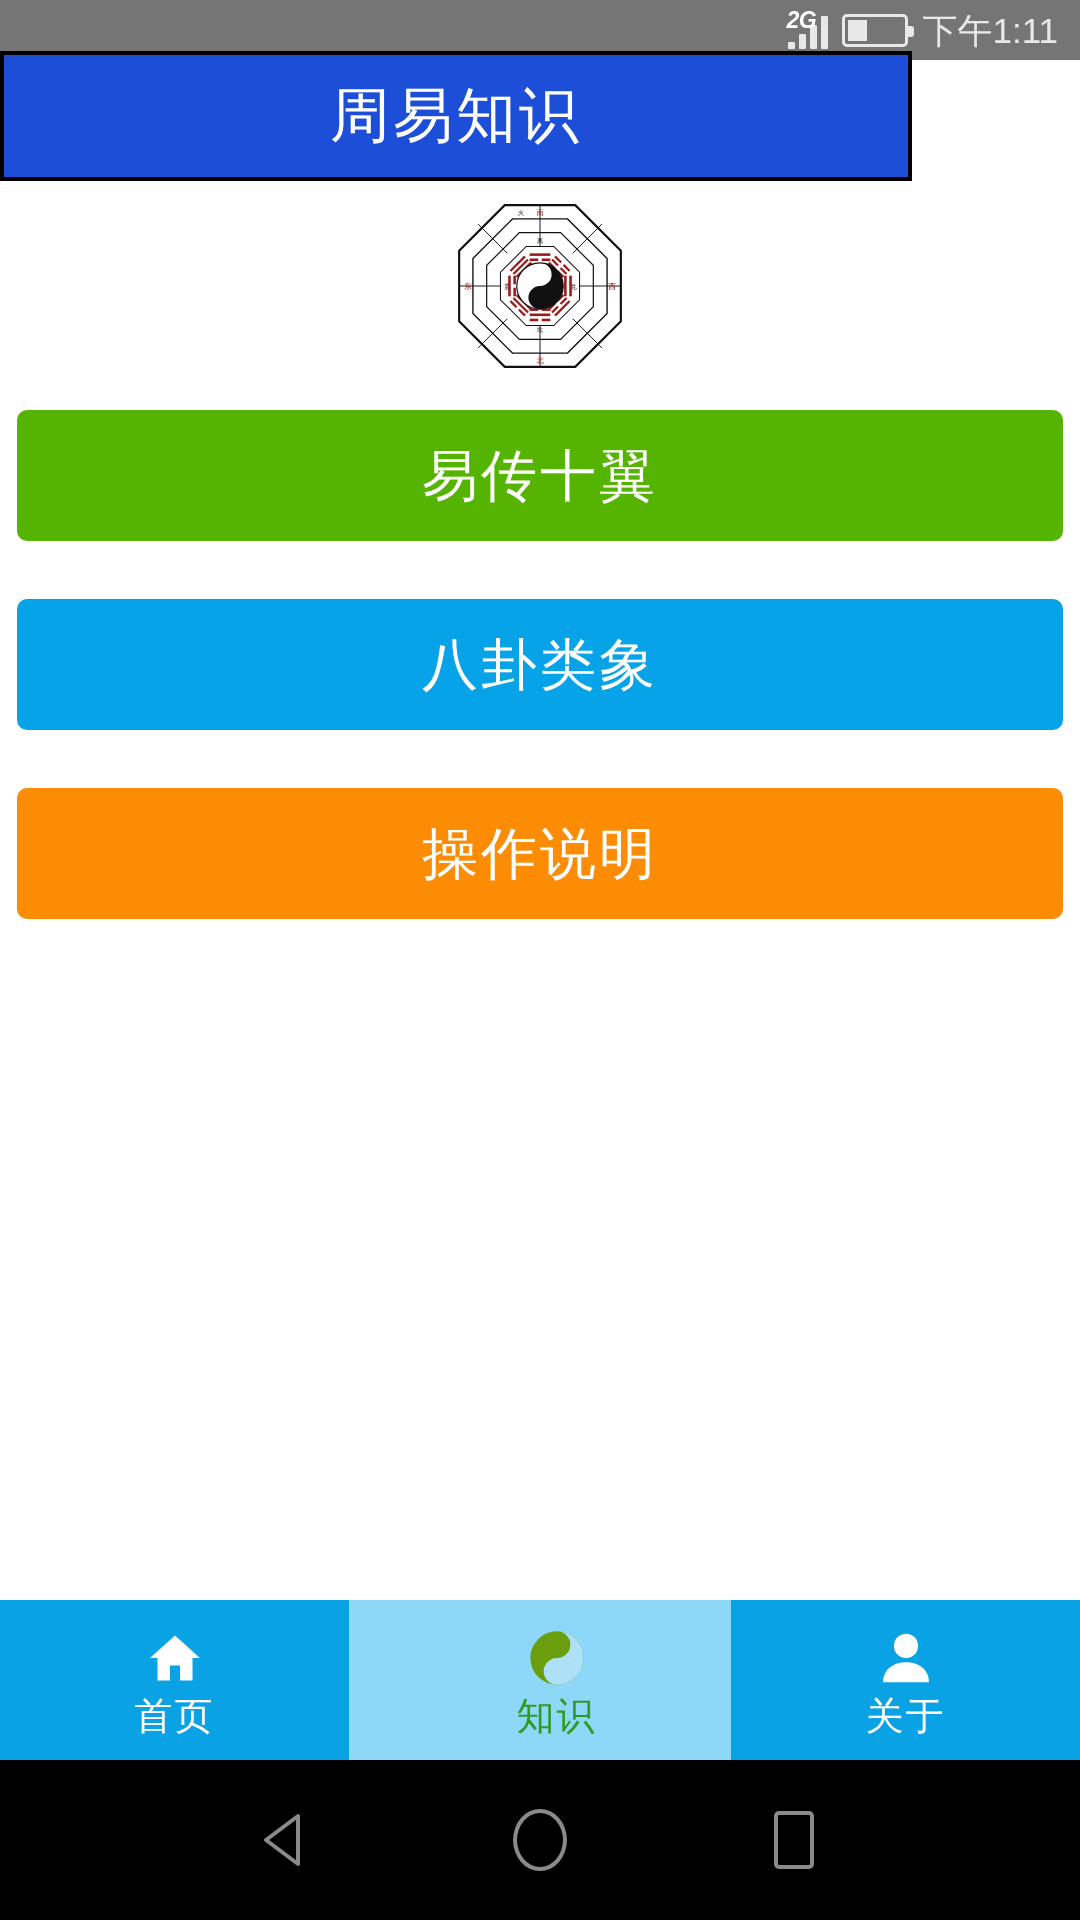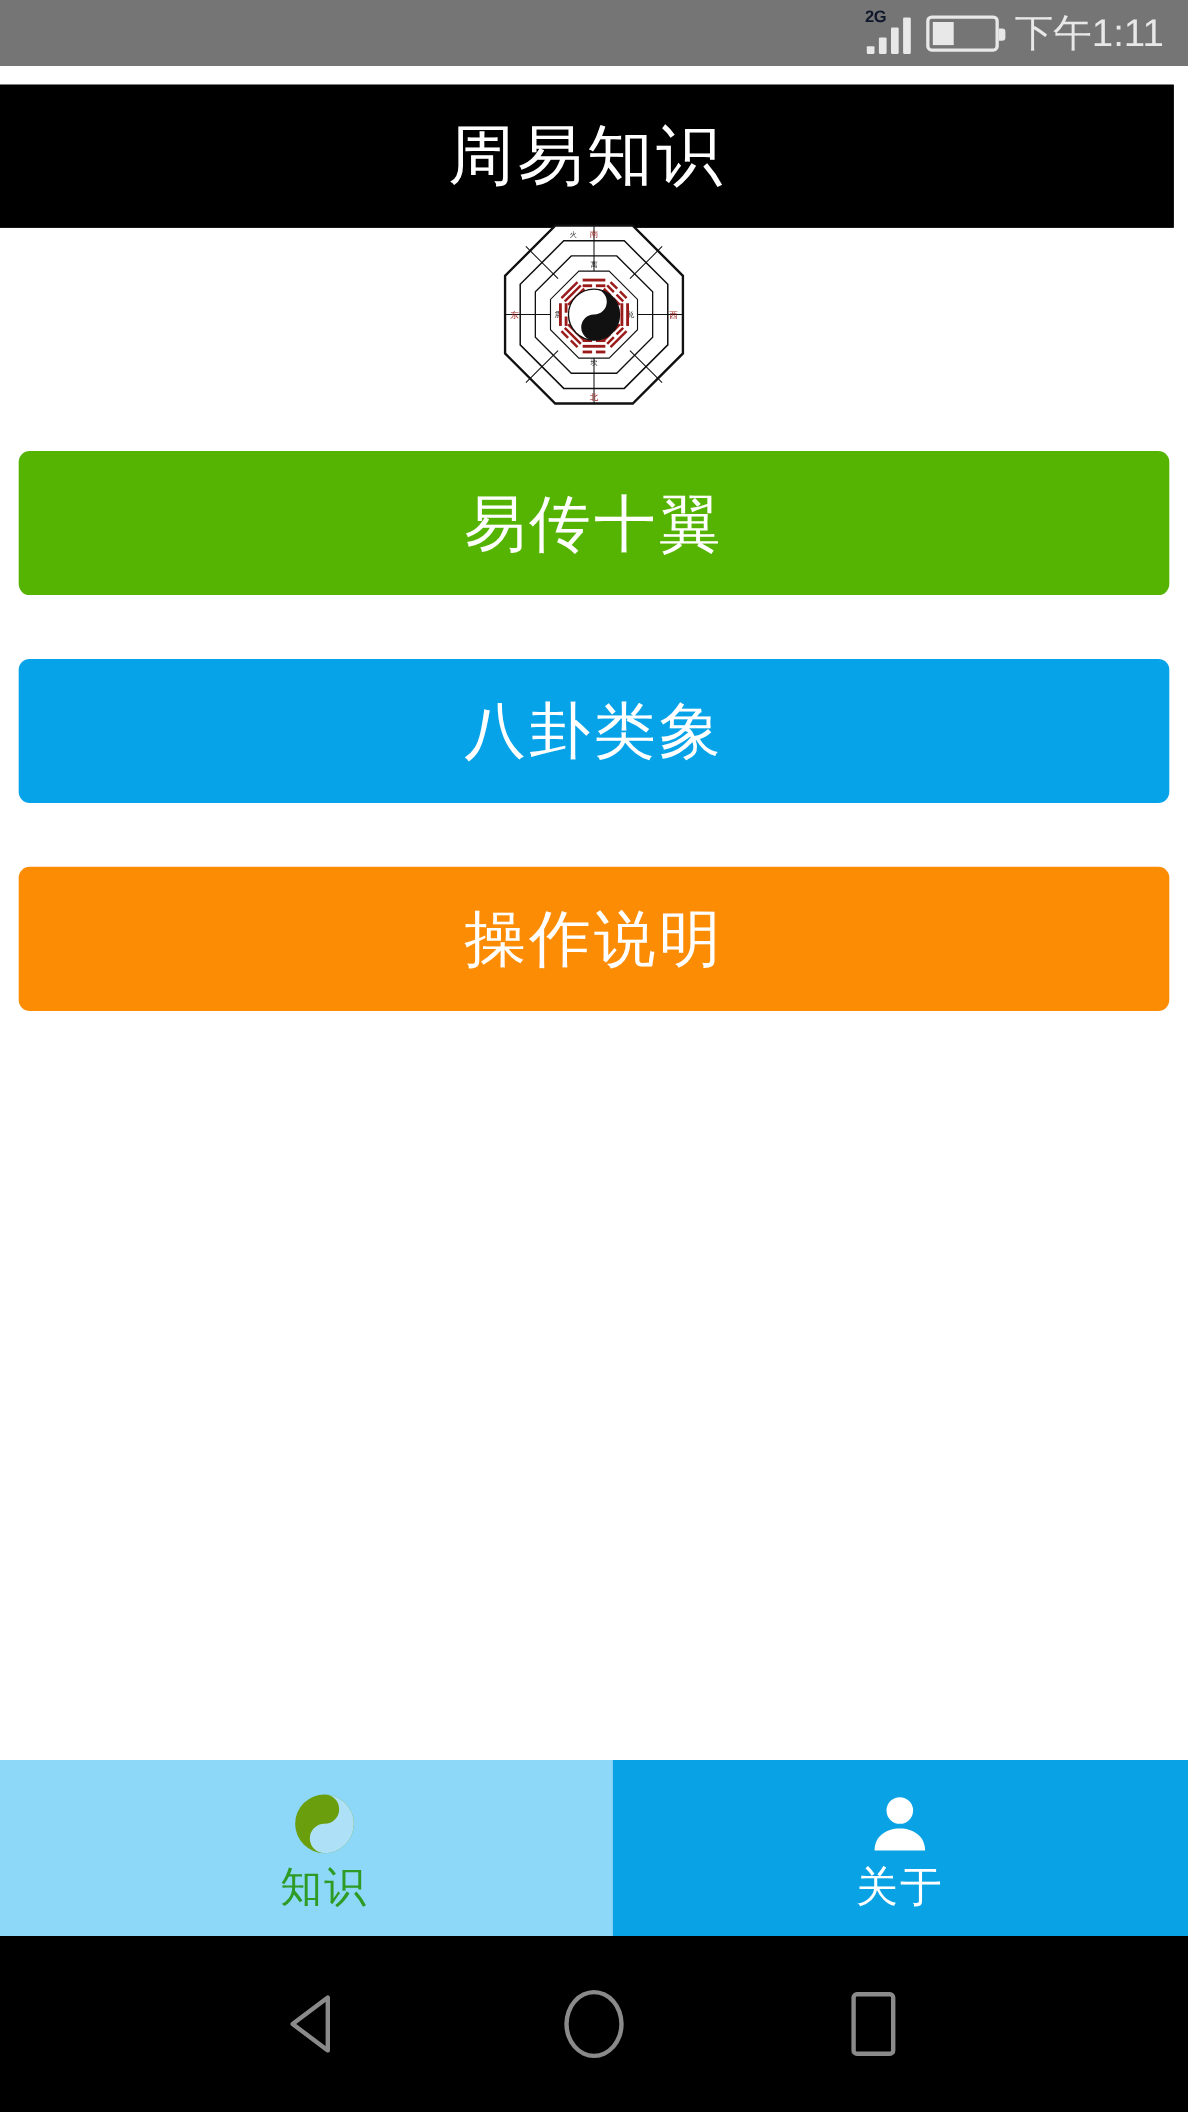--- a/index.html
+++ b/index.html
@@ -14,21 +14,21 @@
   
   .statusbar {
     position:absolute; left:0; top:0; width:1080px; height:60px;
     background:#757575;
     display:flex; align-items:center; justify-content:flex-end;
     padding-right:22px; gap:14px;
   }
   .sig-wrap { position:relative; display:flex; align-items:flex-end; height:38px; gap:3px; }
   .sig-label {
     position:absolute; top:-4px; left:-2px;
-    font-size:15px; color:#0f172a; font-weight:bold; letter-spacing:-0.5px;
+    font-size:23px; color:#ffffff; font-weight:bold; letter-spacing:-0.5px;font-style:italic;
   }
   .sig-bars { display:flex; align-items:flex-end; gap:4px; margin-top:16px; }
   .sig-bars i { display:block; width:7px; background:#e8e8e8; border-radius:1px; }
   .sig-bars i:nth-child(1){ height:7px; }
   .sig-bars i:nth-child(2){ height:15px; }
   .sig-bars i:nth-child(3){ height:24px; }
   .sig-bars i:nth-child(4){ height:33px; }
 
   .battery {
     position:relative; width:66px; height:33px;
@@ -39,22 +39,22 @@
     width:6px; height:11px; background:#e8e8e8; border-radius:0 3px 3px 0;
   }
   .battery .fill {
     position:absolute; left:3px; top:3px; bottom:3px;
     width:31%; background:#e8e8e8;
   }
   .clock { color:#e8e8e8; font-size:35px; letter-spacing:0px; line-height:1; }
 
   
   .titlebar {
-    position:absolute; left:0; top:77px; width:1067px; height:130px;
-    background:#000000;
+    position:absolute; left:0; top:51px; width:912px; height:130px;
+    background:#1d4ed8;
     border:4px solid #000000;
     display:flex; align-items:center; justify-content:center;
   }
   .titlebar .title {
     color:#ffffff; font-size:60px; letter-spacing:3px; line-height:1;
   }
 
   
   .bagua-wrap {
     position:absolute; left:0; top:196px; width:1080px; height:180px;
@@ -230,20 +230,28 @@
   </div>
 
   <div class="menu">
     <button class="btn green" style="background: rgb(85, 180, 1);">易传十翼</button>
     <button class="btn blue" style="background: rgb(6, 163, 233);">八卦类象</button>
     <button class="btn orange" style="background: rgb(251, 140, 4);">操作说明</button>
   </div>
 
   <div class="tabbar">
 
+    <div class="tab">
+      <span class="ticon">
+        <svg viewBox="0 0 24 24" width="60" height="60" fill="#ffffff">
+          <path d="M12 3 L22 12 h-3 v9 h-5 v-6 h-4 v6 H5 v-9 H2 Z"></path>
+        </svg>
+      </span>
+      <span class="tlabel">首页</span>
+    </div>
 
     <div class="tab active">
       <span class="ticon">
         <svg viewBox="0 0 100 100" width="58" height="58">
           <circle cx="50" cy="50" r="46" fill="#6A9E0D"></circle>
           <path d="M50,4 A46,46 0 0,1 50,96 A23,23 0 0,1 50,50 A23,23 0 0,0 50,4 Z" fill="#AEE1F7"></path>
           <circle cx="50" cy="27" r="7.5" fill="#6A9E0D"></circle>
           <circle cx="50" cy="73" r="7.5" fill="#AEE1F7"></circle>
         </svg>
       </span>

